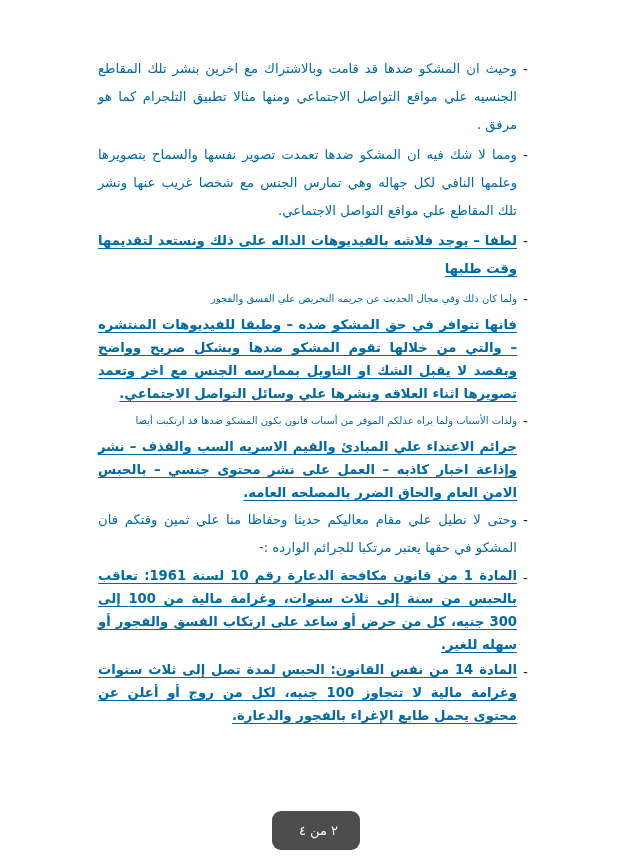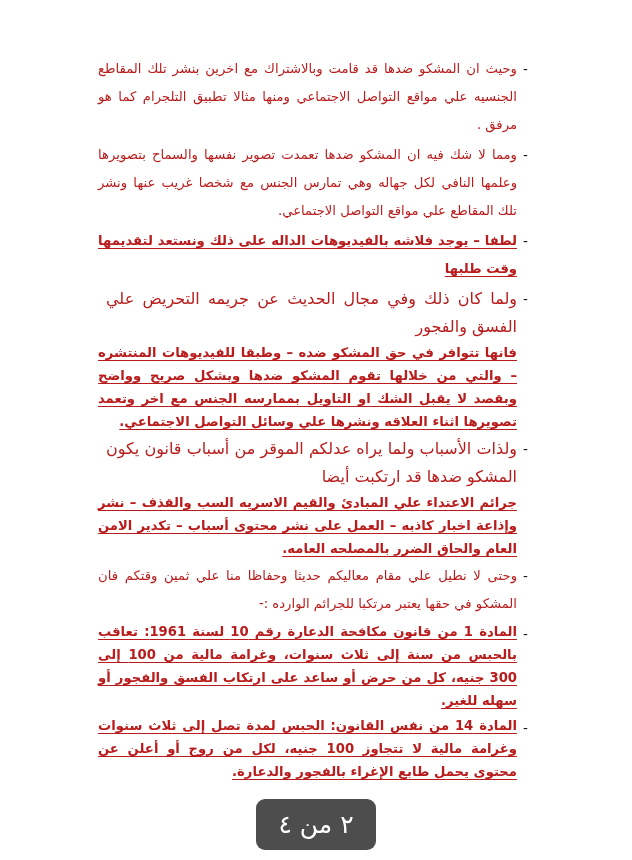--- a/index.html
+++ b/index.html
@@ -56,21 +56,21 @@
     color: #1a1a1a;
     user-select: none;
   }
 
   .bullet-text {
     flex: 1 1 auto;
     font-size: 13.2px;
     line-height: 28px;
     text-align: justify;
     text-justify: inter-word;
-    color: #b91c1c;
+    color: #0369a1;
   }
 
   .run {
     white-space: normal;
   }
 
   .run.plain {
     font-weight: 400;
   }
 
@@ -88,21 +88,21 @@
     text-underline-offset: 3px;
     text-decoration-thickness: 1.3px;
     font-size: 13.2px;
     line-height: 23px;
     text-align: justify;
     text-justify: inter-word;
   }
 
   .plain-block {
     font-weight: 400;
-    font-size: 16px;
+    font-size: 10px;
     line-height: 28px;
     text-align: justify;
     text-justify: inter-word;
     margin-left: 8px;
   }
 
   .sub-line {
     display: block;
   }
 
@@ -114,21 +114,21 @@
     bottom: 10px;
     display: flex;
     justify-content: center;
   }
 
   .page-badge {
     background: #4d4d4d;
     color: #ffffff;
     border-radius: 9px;
     padding: 13px 22px;
-    font-size: 25px;
+    font-size: 13px;
     line-height: 1;
     font-family: "DejaVu Sans", "Liberation Sans", sans-serif;
     letter-spacing: 0.5px;
     direction: rtl;
     min-width: 44px;
     text-align: right;
   }
 </style>
 </head>
 <body>
@@ -164,21 +164,21 @@
         <span class="bullet-text">
           <span class="plain-block sub-line">ولما كان ذلك وفي مجال الحديث عن جريمه التحريض علي الفسق والفجور</span>
           <span class="emph-block sub-line">فانها تتوافر في حق المشكو ضده – وطبقا للفيديوهات المنتشره – والتي من خلالها تقوم المشكو ضدها وبشكل صريح وواضح وبقصد لا يقبل الشك او التاويل بممارسه الجنس مع اخر وتعمد تصويرها اثناء العلاقه ونشرها علي وسائل التواصل الاجتماعي.</span>
         </span>
       </li>
 
       <li class="bullet-item">
         <span class="bullet-marker">-</span>
         <span class="bullet-text">
           <span class="plain-block sub-line">ولذات الأسباب ولما يراه عدلكم الموقر من أسباب قانون يكون المشكو ضدها قد ارتكبت أيضا</span>
-          <span class="emph-block sub-line">جرائم الاعتداء علي المبادئ والقيم الاسريه السب والقذف – نشر وإذاعة اخبار كاذبه – العمل على نشر محتوى أسباب – تكدير الامن العام والحاق الضرر بالمصلحه العامه.</span>
+          <span class="emph-block sub-line">جرائم الاعتداء علي المبادئ والقيم الاسريه السب والقذف – نشر وإذاعة اخبار كاذبه – العمل على نشر محتوى جنسي – بالحبس الامن العام والحاق الضرر بالمصلحه العامه.</span>
         </span>
       </li>
 
       <li class="bullet-item">
         <span class="bullet-marker">-</span>
         <span class="bullet-text">
           <span class="run plain">وحتى لا نطيل علي مقام معاليكم حديثا وحفاظا منا علي ثمين وقتكم فان المشكو في حقها يعتبر مرتكبا للجرائم الوارده :-</span>
         </span>
       </li>
 

